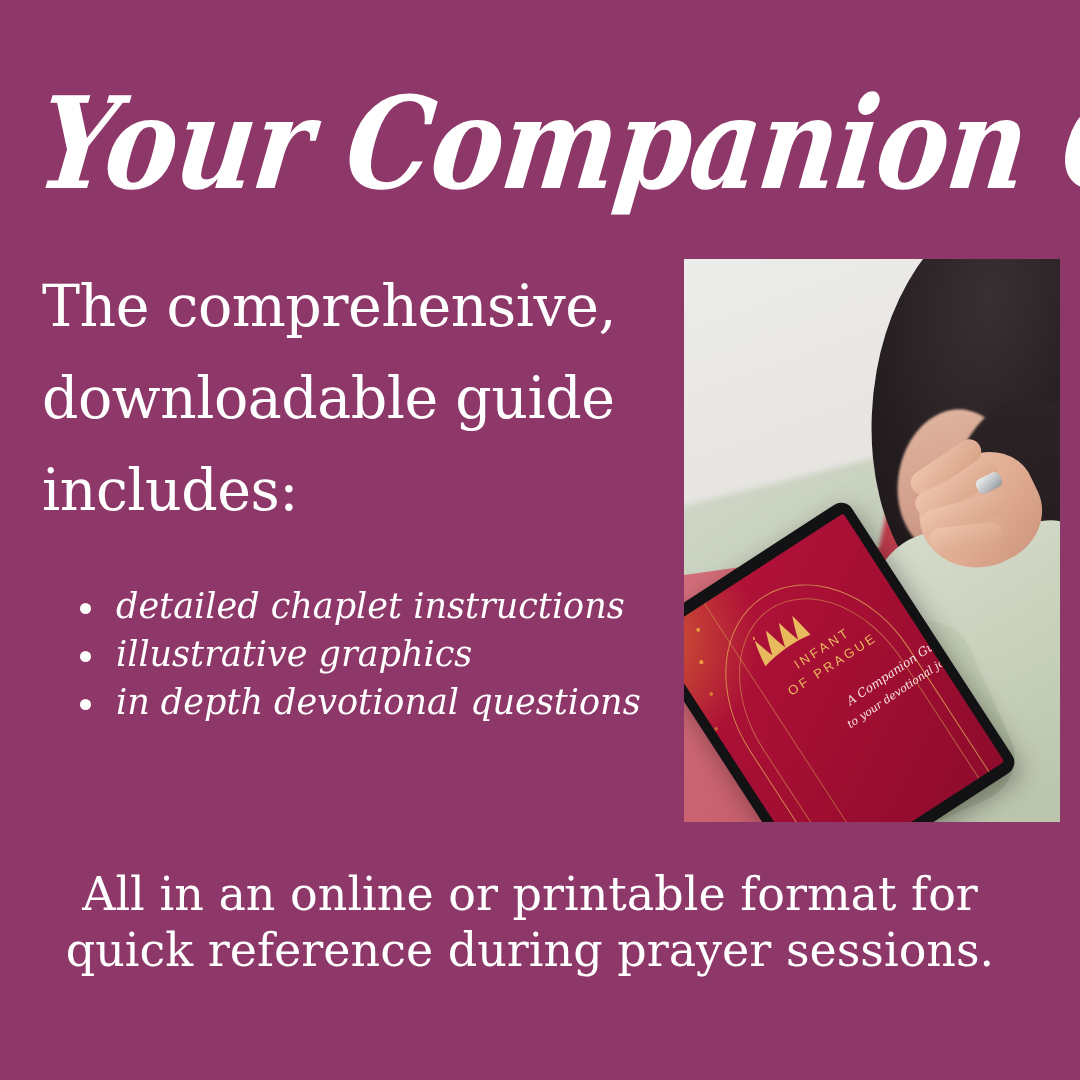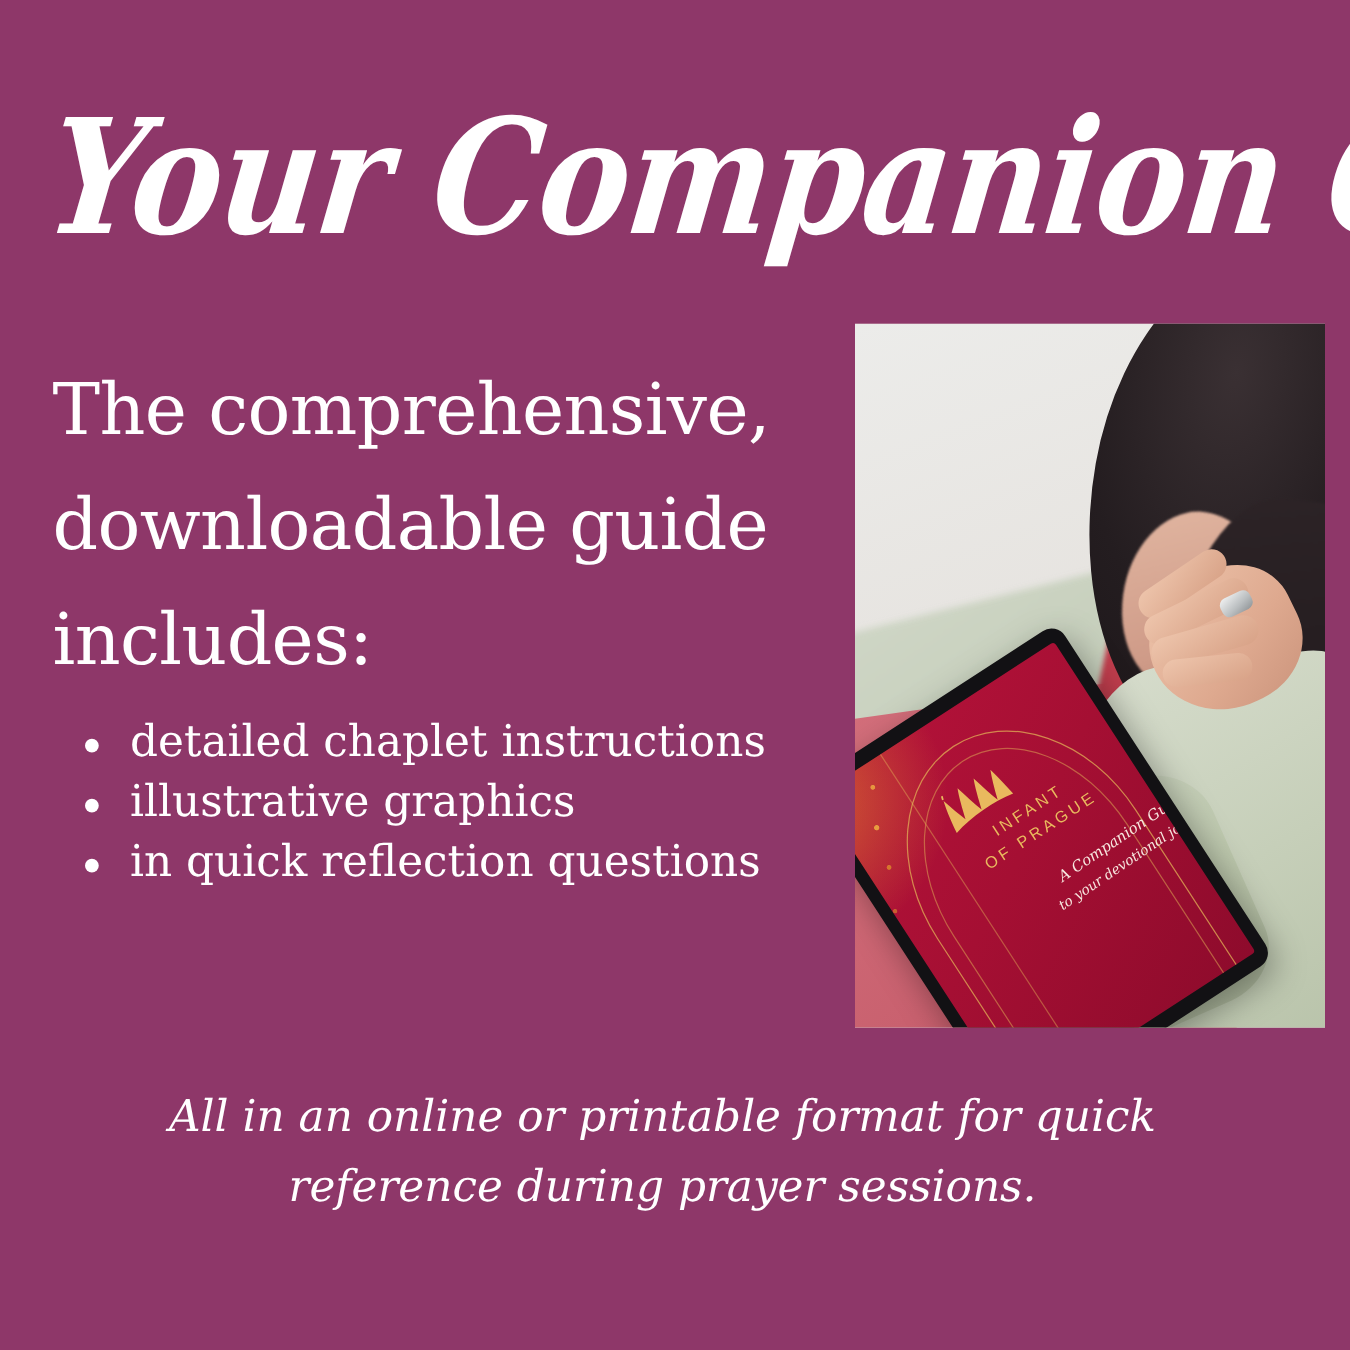--- a/index.html
+++ b/index.html
@@ -37,39 +37,40 @@
     letter-spacing: -1px;
     white-space: nowrap;
     transform: skewX(-7deg) scaleY(1.18);
     transform-origin: left center;
   }
 
   
   #subheading {
     position: absolute;
     left: 42px;
-    top: 282px;
+    top: 260px;
     width: 630px;
     color: #ffffff;
     font-family: "DejaVu Serif", serif;
     font-weight: normal;
     font-size: 57px;
     line-height: 92px;
     letter-spacing: -0.5px;
   }
 
   
   #feature-list {
     position: absolute;
     left: 62px;
     top: 570px;
     width: 620px;
-    margin: 0;
+    margin: 12px;
     padding: 0;
     list-style: none;
+    font-style: italic;
   }
   #feature-list li {
     position: relative;
     height: 48px;
     line-height: 48px;
     padding-left: 42px;
     color: #ffffff;
     font-family: "DejaVu Serif", serif;
     font-size: 35px;
     white-space: nowrap;
@@ -86,22 +87,21 @@
 
   
   #caption {
     position: absolute;
     left: 60px;
     top: 866px;
     width: 940px;
     text-align: center;
     color: #ffffff;
     font-family: "DejaVu Serif", serif;
-    font-style: italic;
-    font-size: 35px;
+    font-size: 46px;
     line-height: 56px;
   }
 
   
   #photo {
     position: absolute;
     left: 684px;
     top: 259px;
     width: 376px;
     height: 563px;
@@ -359,21 +359,21 @@
     <li>
       <span class="dot"></span>
       <span>detailed chaplet instructions</span>
     </li>
     <li>
       <span class="dot"></span>
       <span>illustrative graphics</span>
     </li>
     <li>
       <span class="dot"></span>
-      <span>in quick reflection questions</span>
+      <span>in depth devotional questions</span>
     </li>
   </ul>
 
   <div id="caption">All in an online or printable format for quick reference during prayer sessions.</div>
 
   <div id="photo">
     <div class="wall"></div>
     <div class="sofa2"></div>
     <div class="sofa"></div>
     <div class="inner-top"></div>

